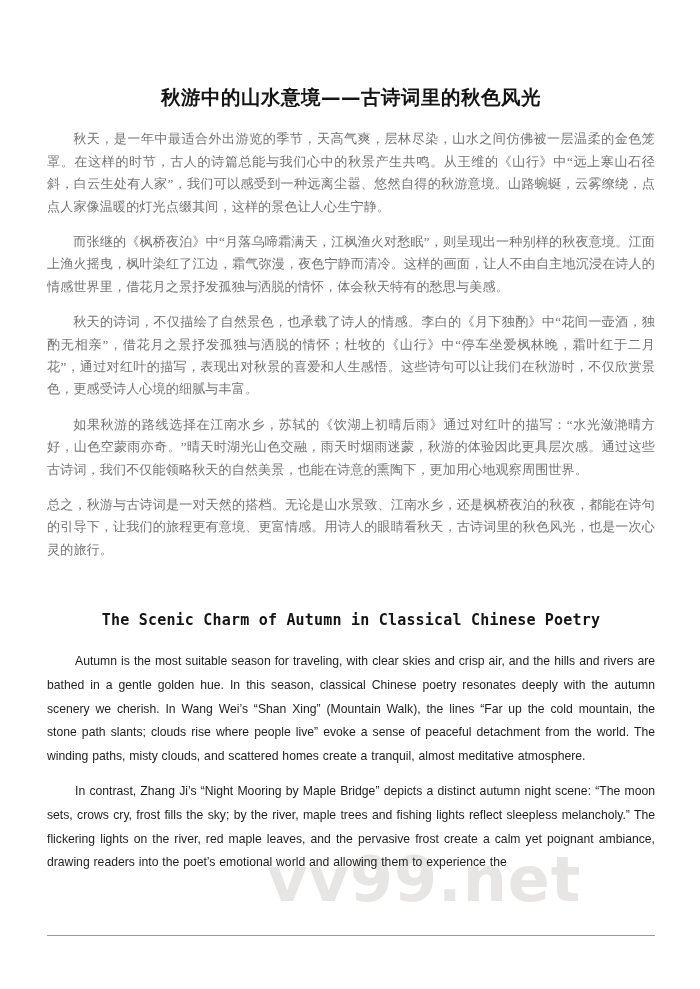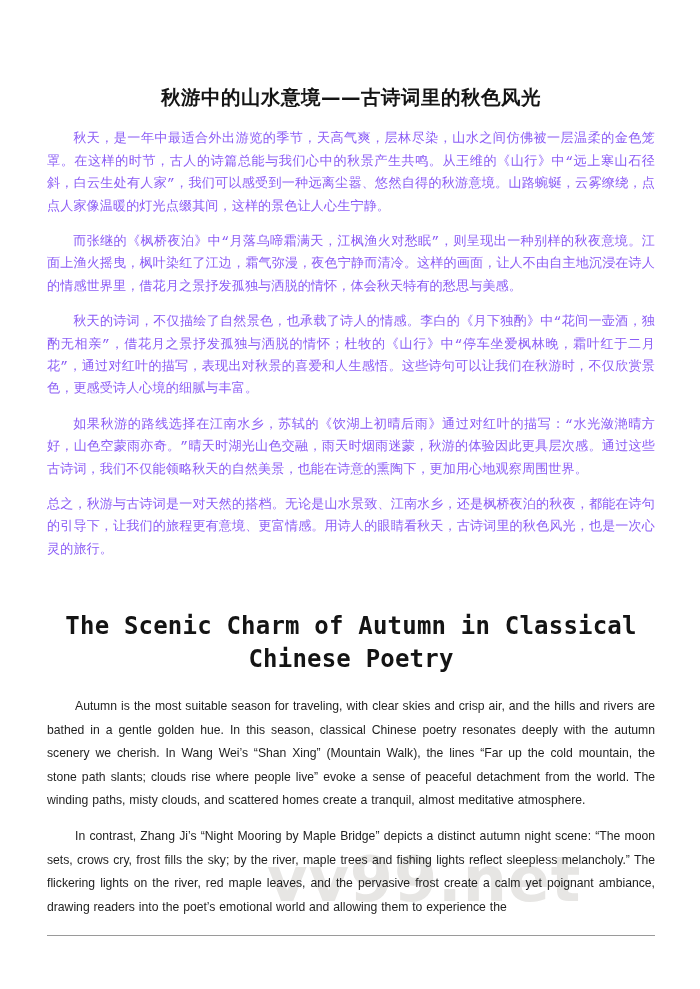--- a/index.html
+++ b/index.html
@@ -62,40 +62,40 @@
     letter-spacing: 0.5px;
     color: #141414;
     line-height: 1.4;
   }
 
   .cn-body {
     margin-top: 17px;
   }
   .cn-para {
     margin: 0 0 13px 0;
-    font-family: Liberation Mono, monospace;
+    font-family: Liberation Serif, serif;
     font-size: 13.1px;
     line-height: 22.4px;
     text-align: justify;
     text-justify: inter-ideograph;
     text-indent: 2em;
-    color: #8b5cf6;
+    color: #737373;
     letter-spacing: 0.1px;
   }
   .cn-para.no-indent {
     text-indent: 0;
   }
 
   .title-en {
     margin: 0;
     padding-top: 36px;
     text-align: center;
     font-family: "DejaVu Sans Mono", "Liberation Mono", monospace;
     font-weight: bold;
-    font-size: 24px;
+    font-size: 15px;
     letter-spacing: 0.2px;
     color: #141414;
     line-height: 1.35;
   }
 
   .en-body {
     margin-top: 20px;
   }
   .en-para {
     margin: 0 0 12px 0;

